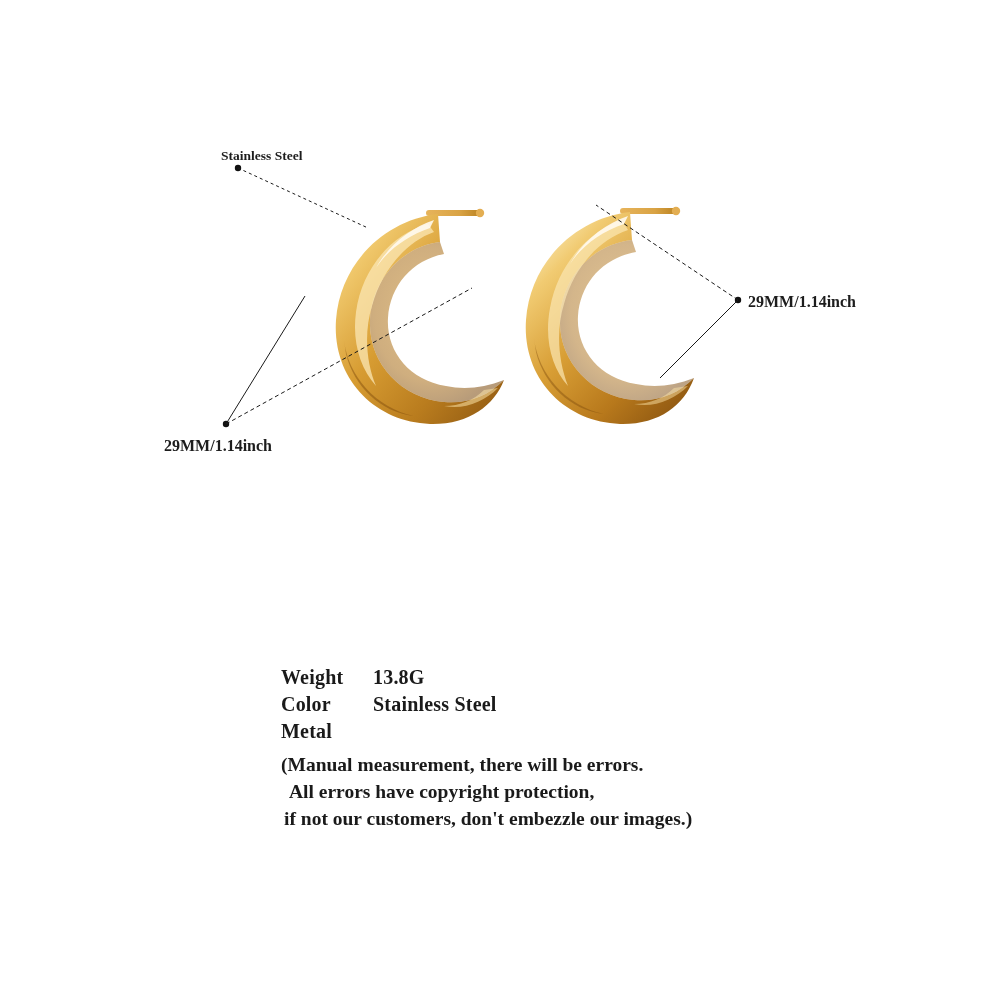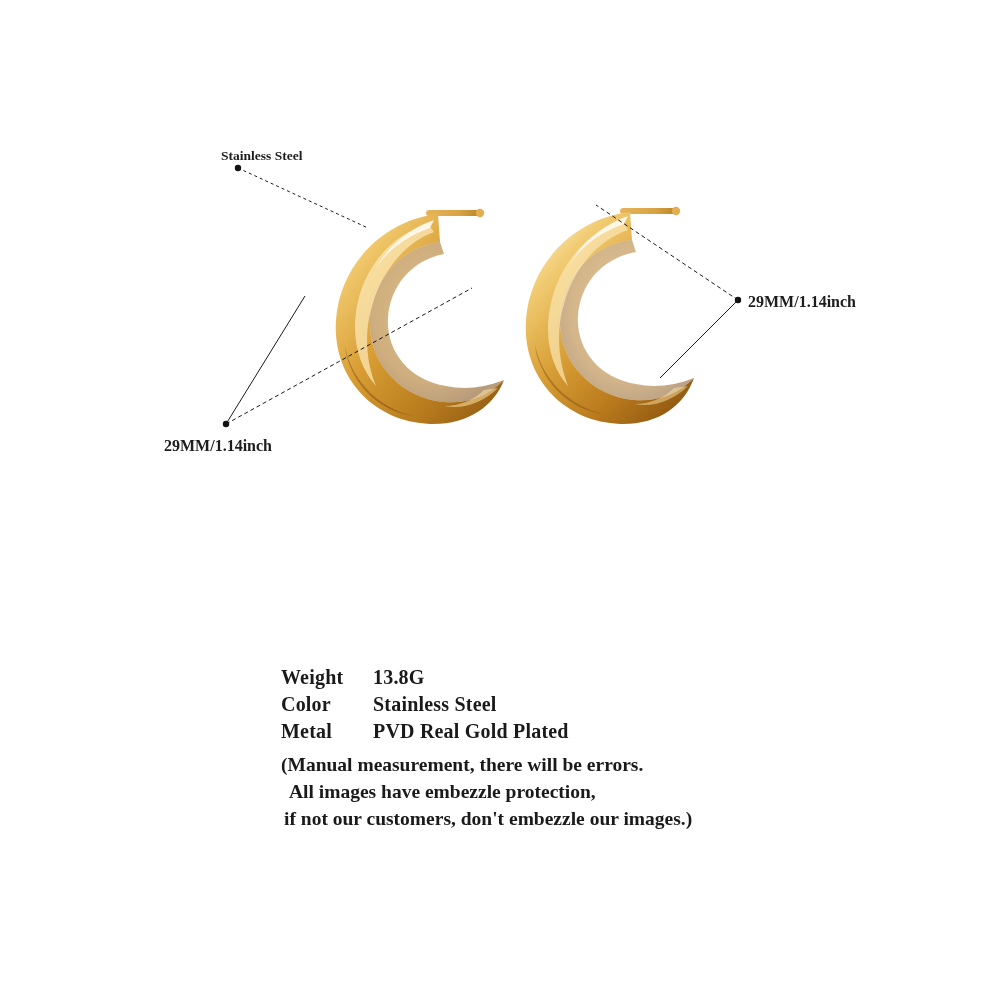--- a/index.html
+++ b/index.html
@@ -229,24 +229,23 @@
       <div class="spec-val">13.8G</div>
     </div>
 
     <div class="spec-row">
       <div class="spec-key">Color</div>
       <div class="spec-val">Stainless Steel</div>
     </div>
 
     <div class="spec-row">
       <div class="spec-key">Metal</div>
-      <div class="spec-val">PVD Real Gold Plated</div>
     </div>
 
     <div class="notes">
       <div class="note-1">(Manual measurement, there will be errors.</div>
-      <div class="note-2">All images have embezzle protection,</div>
+      <div class="note-2">All errors have copyright protection,</div>
       <div class="note-3">if not our customers, don't embezzle our images.)</div>
     </div>
 
   </div>
 
 </div>
 
 </body></html>

